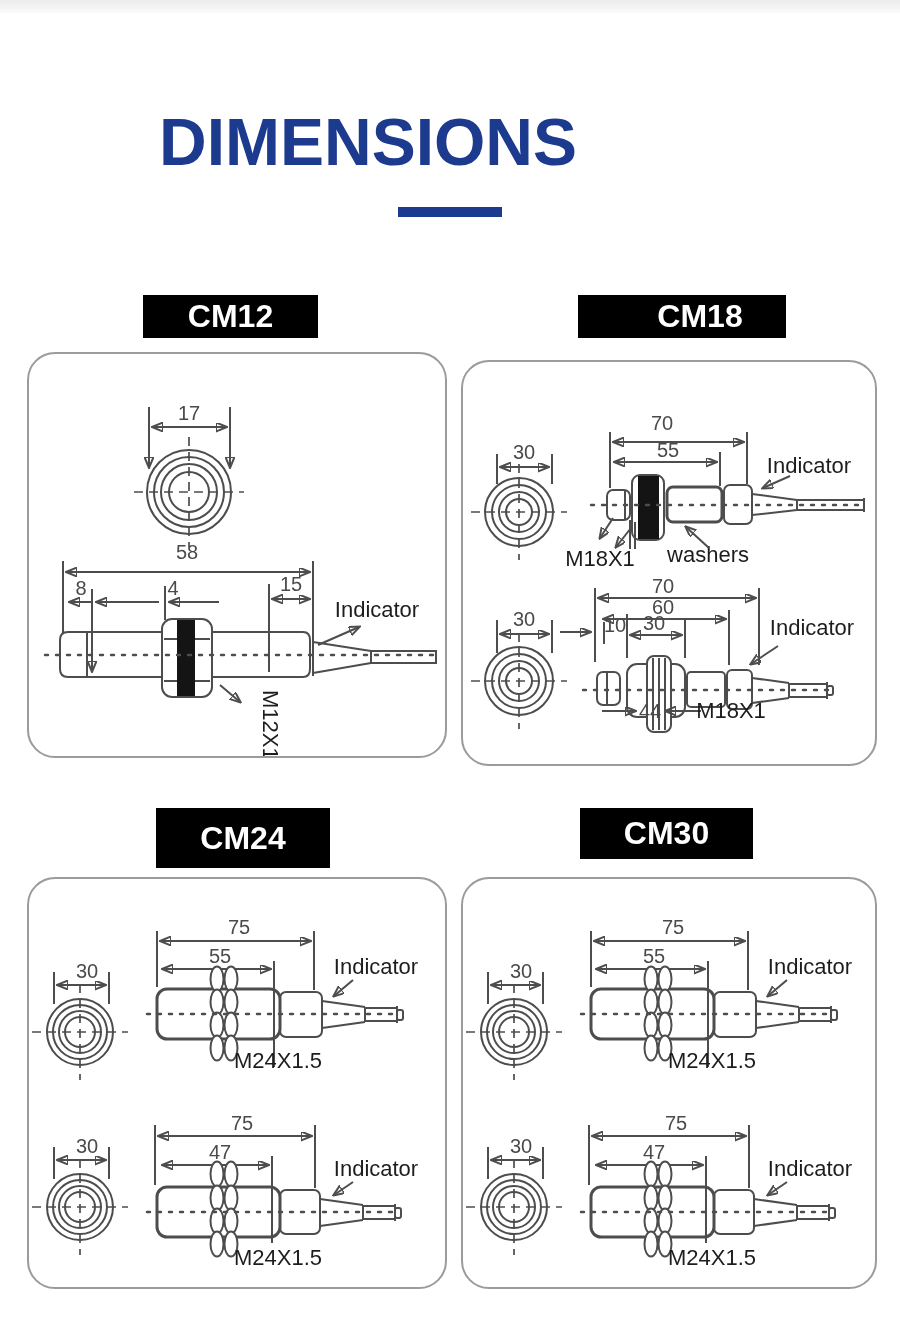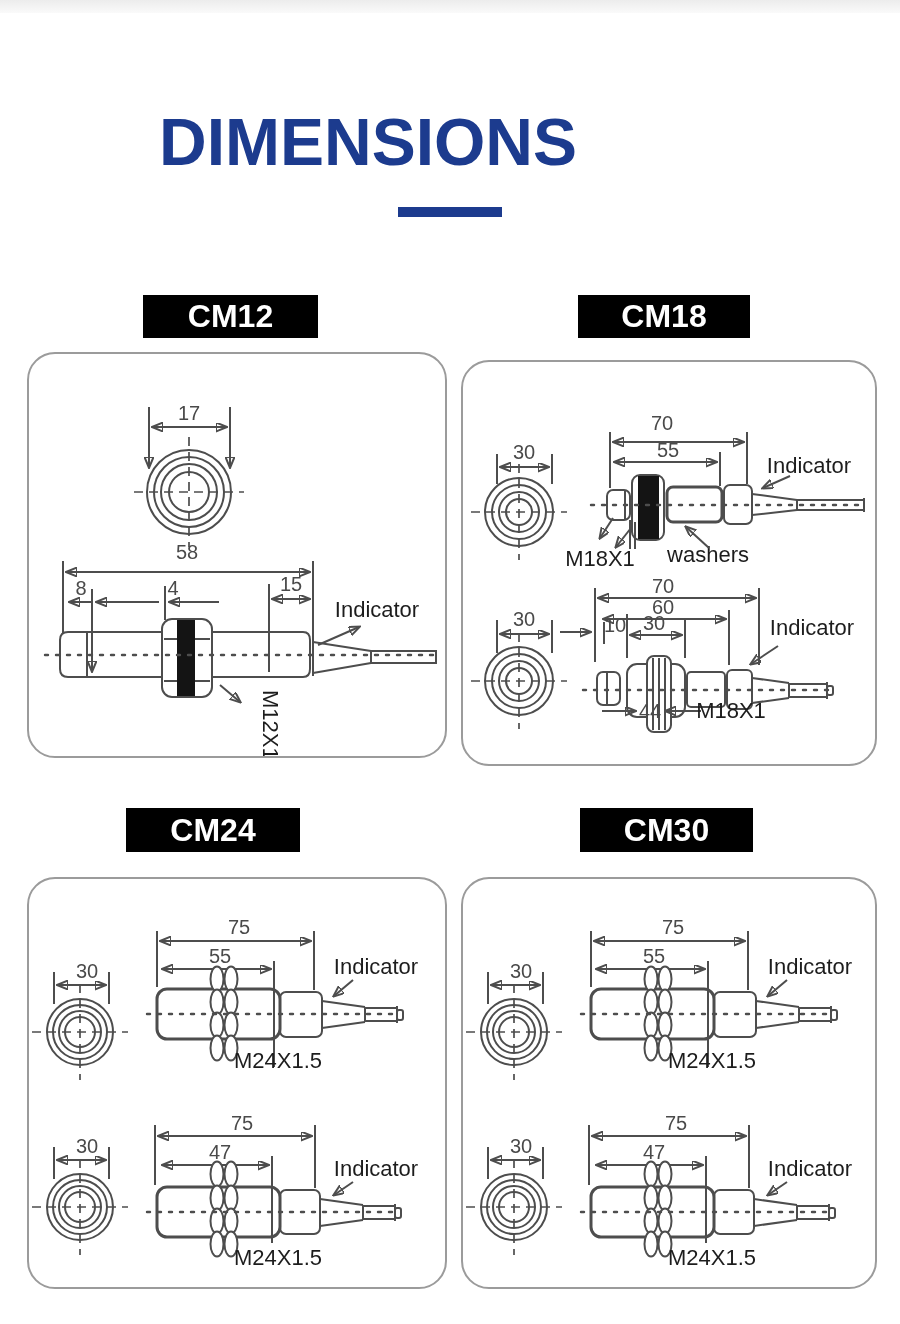--- a/index.html
+++ b/index.html
@@ -7,23 +7,23 @@
        font-family:"Liberation Sans",sans-serif;}
   .top-edge{position:absolute;left:0;top:0;width:900px;height:13px;
             background:linear-gradient(#ececec,#fafafa);}
   .title{position:absolute;top:104px;left:0;width:736px;text-align:center;
          font-size:66px;font-weight:800;color:#1c3b8e;letter-spacing:0px;}
   .title-bar{position:absolute;top:207px;left:50%;margin-left:-52px;width:104px;height:10px;
              background:#1c3b8e;}
   .hdr{position:absolute;background:#000000;color:#fff;font-weight:700;font-size:32px;
        display:flex;align-items:center;justify-content:center;}
   .hdr-cm12{left:143px;top:295px;width:175px;height:43px;}
-  .hdr-cm18{left:578px;top:295px;width:172px;height:43px;}
-  .hdr-cm24{left:126px;top:808px;width:174px;height:44px;}
-  .hdr-cm30{left:580px;top:808px;width:173px;height:44px;}
+  .hdr-cm18{left:578px;top:295px;width:172px;height:43px;padding-left:36px;}
+  .hdr-cm24{left:156px;top:808px;width:174px;height:60px;}
+  .hdr-cm30{left:580px;top:808px;width:173px;height:51px;}
   .panel{position:absolute;background:#fff;border:2px solid #9b9b9b;border-radius:28px;}
   .p-cm12{left:27px;top:352px;width:416px;height:402px;}
   .p-cm18{left:461px;top:360px;width:412px;height:402px;}
   .p-cm24{left:27px;top:877px;width:416px;height:408px;}
   .p-cm30{left:461px;top:877px;width:412px;height:408px;}
   .panel svg{position:absolute;left:0;top:0;}
   svg line,svg path,svg rect,svg circle,svg ellipse{stroke:#4d4d4d;stroke-width:2;fill:none;}
   svg .thick{stroke-width:3;}
   svg .blk{fill:#141414;stroke:none;}
   svg .wfill{fill:#ffffff;}

